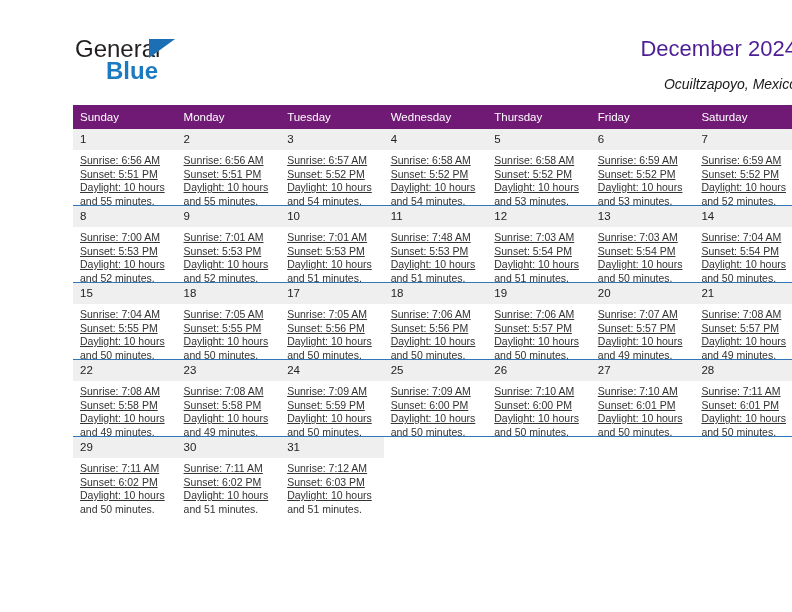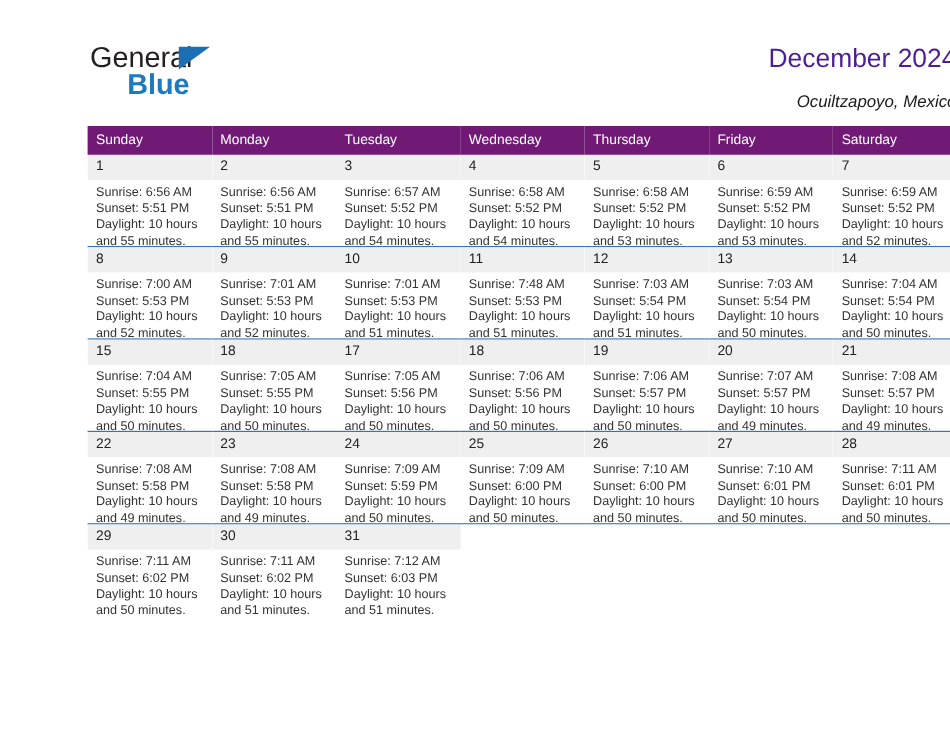--- a/index.html
+++ b/index.html
@@ -127,20 +127,21 @@
     height: 13px;
   }
   .daycell.empty .daynum {
     background: #ffffff;
   }
   .dayinfo {
     padding: 4px 7px 0 7px;
     font-size: 10.5px;
     line-height: 13.6px;
     color: #333333;
+    text-decoration: underline;
   }
   .dayinfo div {
     white-space: nowrap;
   }
   .dayinfo .daylight {
     white-space: normal;
   }
 </style>
 </head>
 <body>

